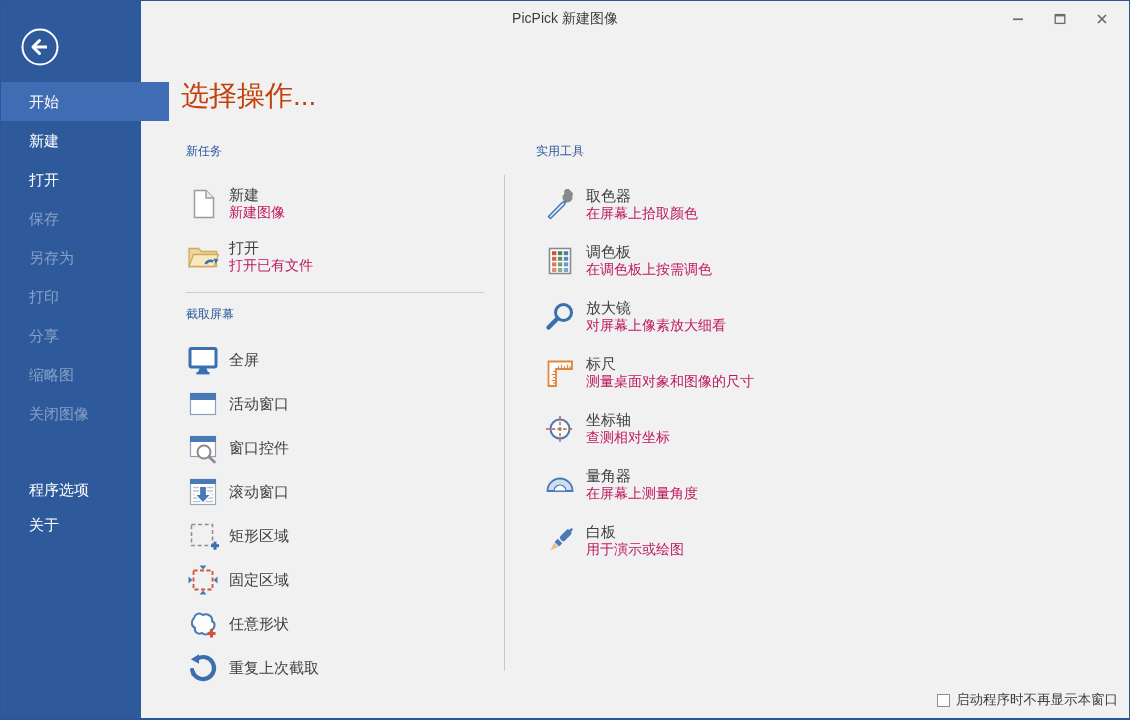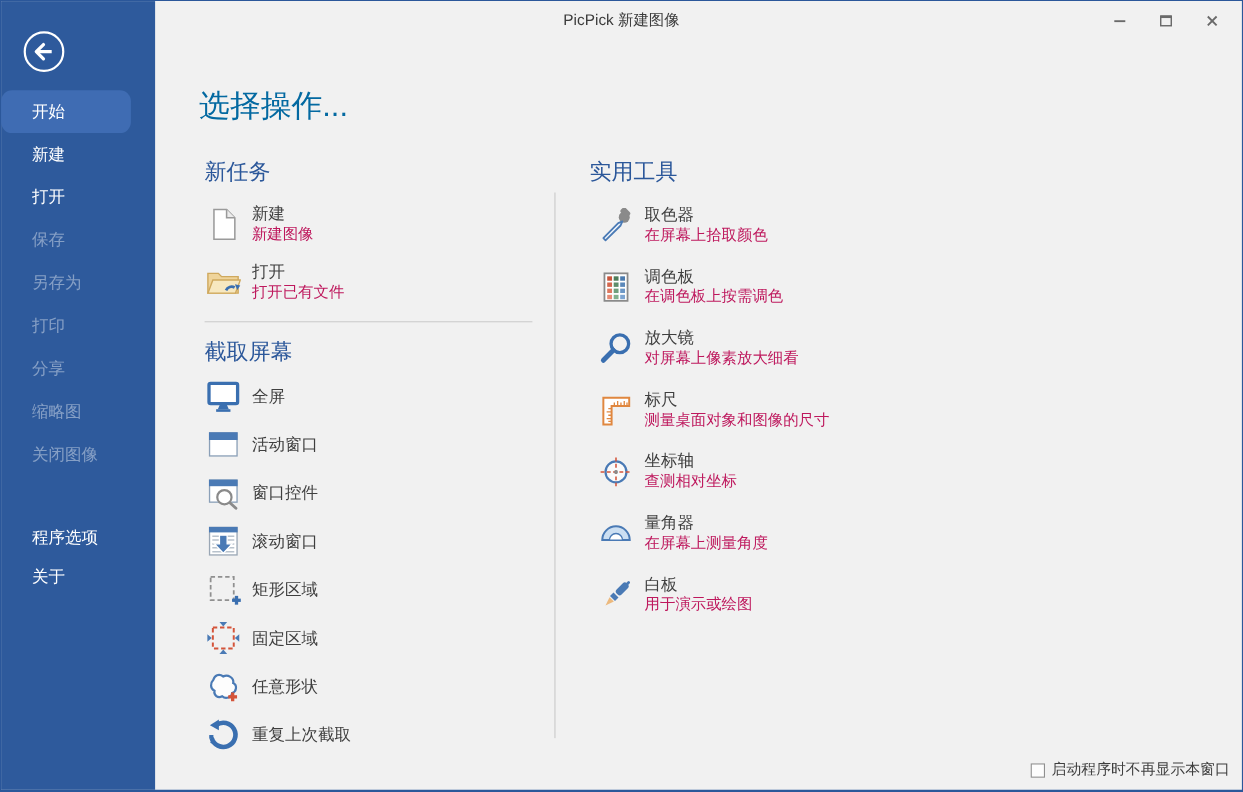--- a/index.html
+++ b/index.html
@@ -11,29 +11,29 @@
   .window{position:absolute;inset:0;box-sizing:border-box;
     border:1px solid #2b579a;border-bottom-width:2px;background:#f1f1f1;}
   
   .titlebar-title{position:absolute;left:0;right:0;top:1px;height:33px;
     line-height:33px;text-align:center;font-size:14px;color:#3c3c3c;z-index:1;}
   .win-controls{position:absolute;top:1px;right:6px;height:33px;display:flex;z-index:2;}
   .win-btn{width:42px;height:33px;display:flex;align-items:center;justify-content:center;cursor:default;}
   
   .sidebar{position:absolute;left:0;top:0;bottom:0;width:140px;background:#2e5a9c;z-index:5;}
   .back-btn{position:absolute;left:19px;top:26px;width:40px;height:40px;cursor:pointer;}
-  .nav-item{position:absolute;left:0;width:118px;height:39px;line-height:39px;
-    padding-left:28px;box-sizing:border-box;font-size:15px;color:#ffffff;cursor:pointer;border-radius:10px;}
+  .nav-item{position:absolute;left:0;width:168px;height:39px;line-height:39px;
+    padding-left:28px;box-sizing:border-box;font-size:15px;color:#ffffff;cursor:pointer;}
   .nav-item.selected{background:#3f6cb3;}
   .nav-item.disabled{color:rgba(255,255,255,0.42);}
   .nav-item.small{height:36px;line-height:36px;padding-left:28px;}
   
   .main{position:absolute;left:140px;top:34px;right:0;bottom:0;}
-  .heading{position:absolute;left:40px;top:42px;font-size:28px;color:#0369a1;}
-  .section-label{position:absolute;font-size:20px;color:#2b579a;}
+  .heading{position:absolute;left:40px;top:42px;font-size:28px;color:#c2410c;}
+  .section-label{position:absolute;font-size:12px;color:#2b579a;}
   .hdivider{position:absolute;left:45px;top:257px;width:298px;height:1px;background:#cccccc;}
   .vdivider{position:absolute;left:363px;top:140px;height:496px;width:1px;background:#c9c9c9;}
   .row{position:absolute;display:flex;align-items:center;cursor:pointer;}
   .ico{width:32px;height:32px;flex:0 0 32px;display:block;}
   .row .lbl{margin-left:10px;font-size:15px;color:#3f3f3f;white-space:nowrap;}
   .row .txt2{margin-left:10px;white-space:nowrap;}
   .txt2 .t{font-size:15px;color:#3f3f3f;line-height:18px;}
   .txt2 .s{font-size:14px;color:#be185d;line-height:17px;}
   
   .footer-check{position:absolute;left:796px;top:656px;display:flex;align-items:center;cursor:pointer;}

